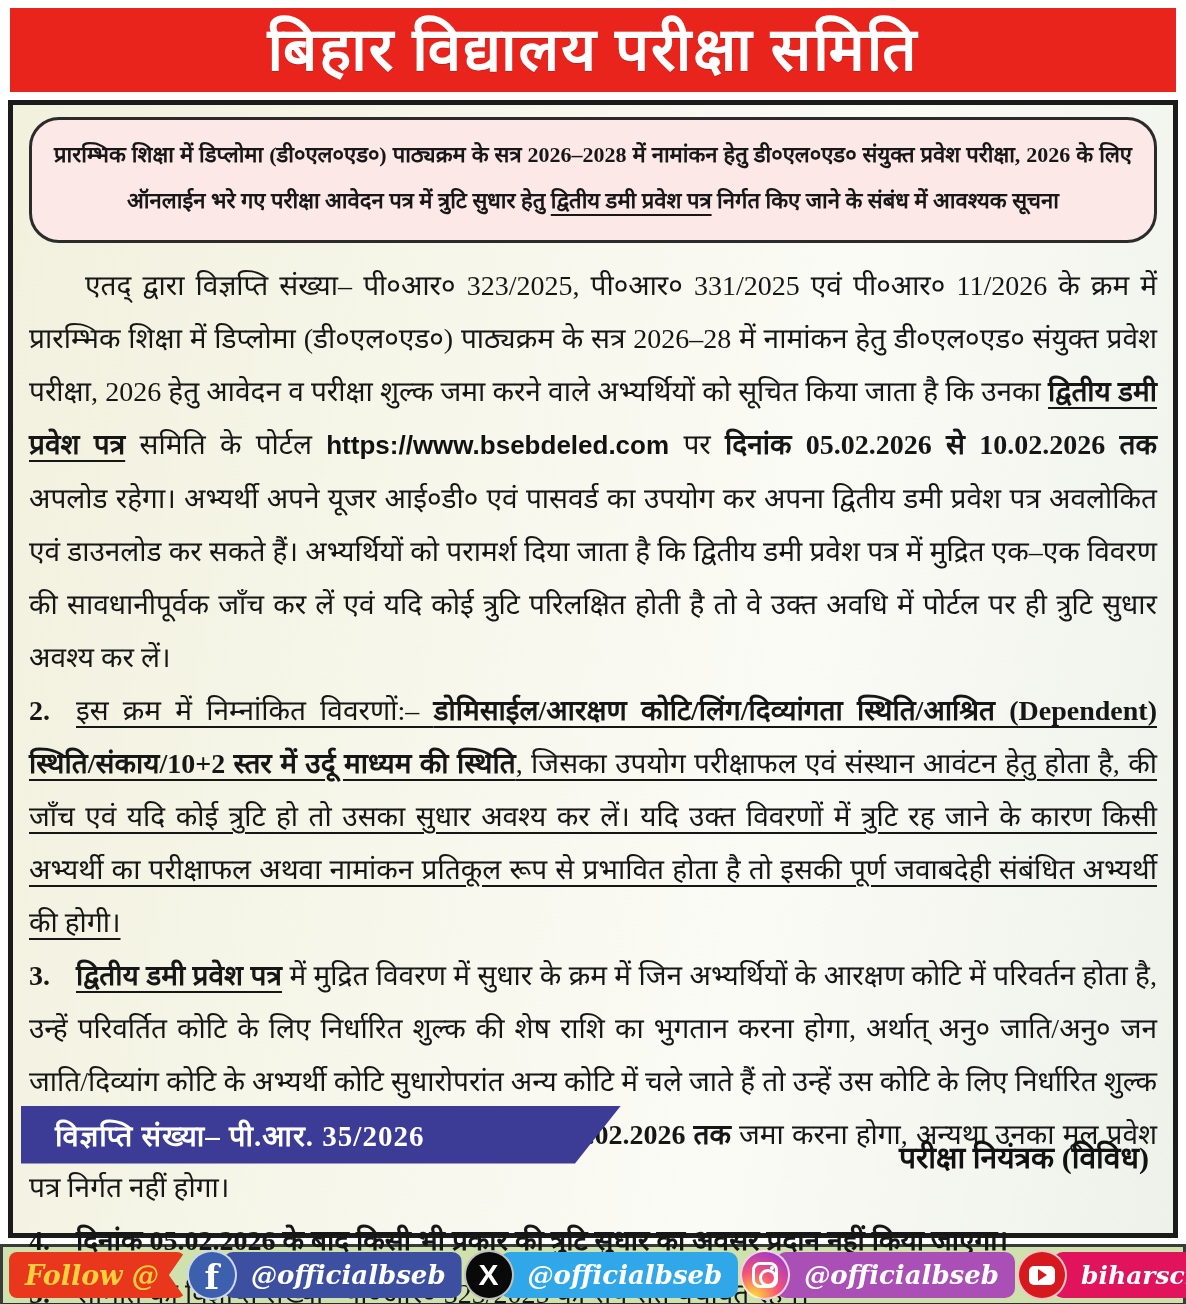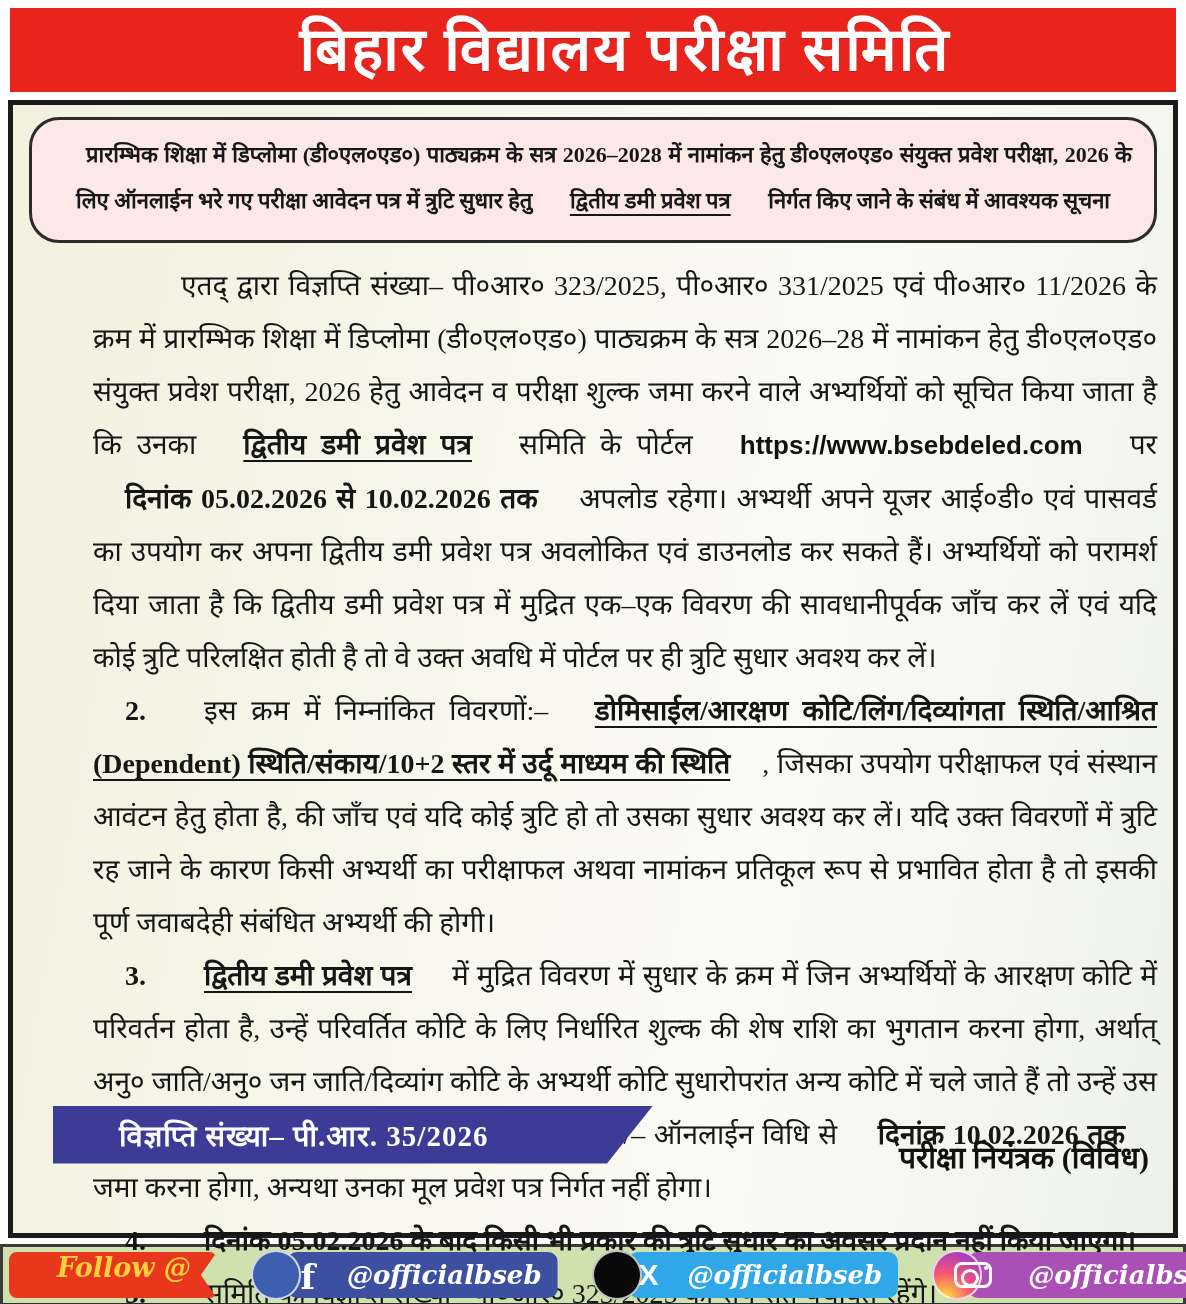--- a/index.html
+++ b/index.html
@@ -4,21 +4,21 @@
 <style>
   html,body{margin:0;padding:0;}
   body{
     width:1186px;height:1304px;
     background:#ffffff;
     font-family:"Liberation Serif", serif;
     color:#1c1c1c;
     overflow:hidden;
     box-sizing:border-box;
   }
-  *{box-sizing:border-box;padding-left:32px;}
+  *{box-sizing:border-box;}
 
   
   .masthead{
     margin:8px 10px 0 10px;
     height:84px;
     background:#e8241d;
     display:flex;align-items:center;justify-content:center;
   }
   .masthead h1{
     margin:0;
@@ -71,20 +71,21 @@
   .p-indent{text-indent:56px;}
   .num{font-weight:bold;margin-right:26px;}
   .b{font-weight:bold;}
   .bu{
     font-weight:bold;
     text-decoration:underline;
     text-underline-offset:6px;
     text-decoration-thickness:2px;
   }
   .ul{
+    text-decoration:underline;
     text-underline-offset:6px;
     text-decoration-thickness:1.5px;
   }
   .url{
     font-weight:bold;
     font-family:"Liberation Sans", sans-serif;
     font-size:26px;
     color:#111;
   }
 
@@ -119,21 +120,21 @@
     border-bottom:7px solid #2d2d2d;
     display:flex;align-items:center;
     padding:0 6px;
     gap:2px;
   }
   .follow-tag{
     height:46px;
     background:#e8371c;
     border-radius:8px;
     clip-path:polygon(0 0,100% 0,calc(100% - 16px) 50%,100% 100%,0 100%);
-    display:flex;align-items:flex-start;
+    display:flex;align-items:center;
     padding:0 26px 0 16px;
     flex:0 0 auto;
   }
   .follow-tag span{
     color:#ffd03d;
     font-style:italic;
     font-weight:bold;
     font-size:27px;
     font-family:"DejaVu Serif", serif;
   }

